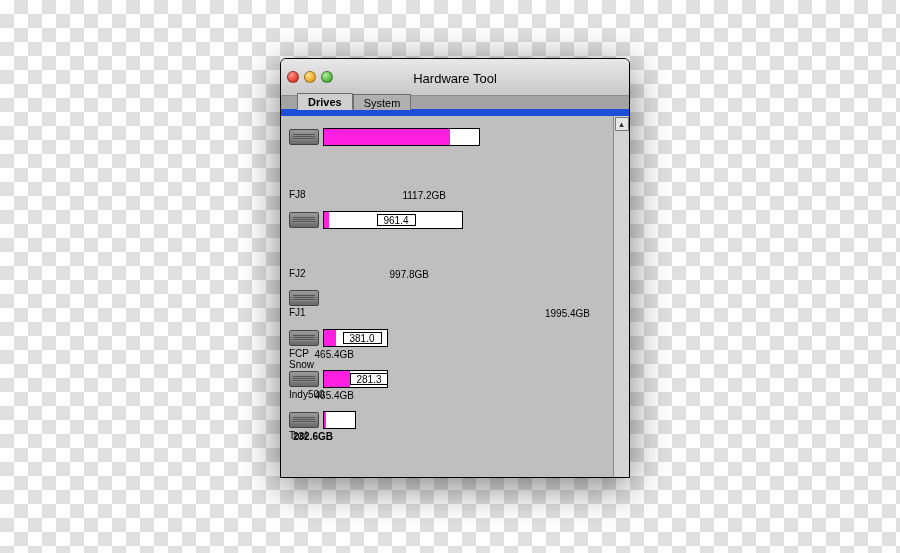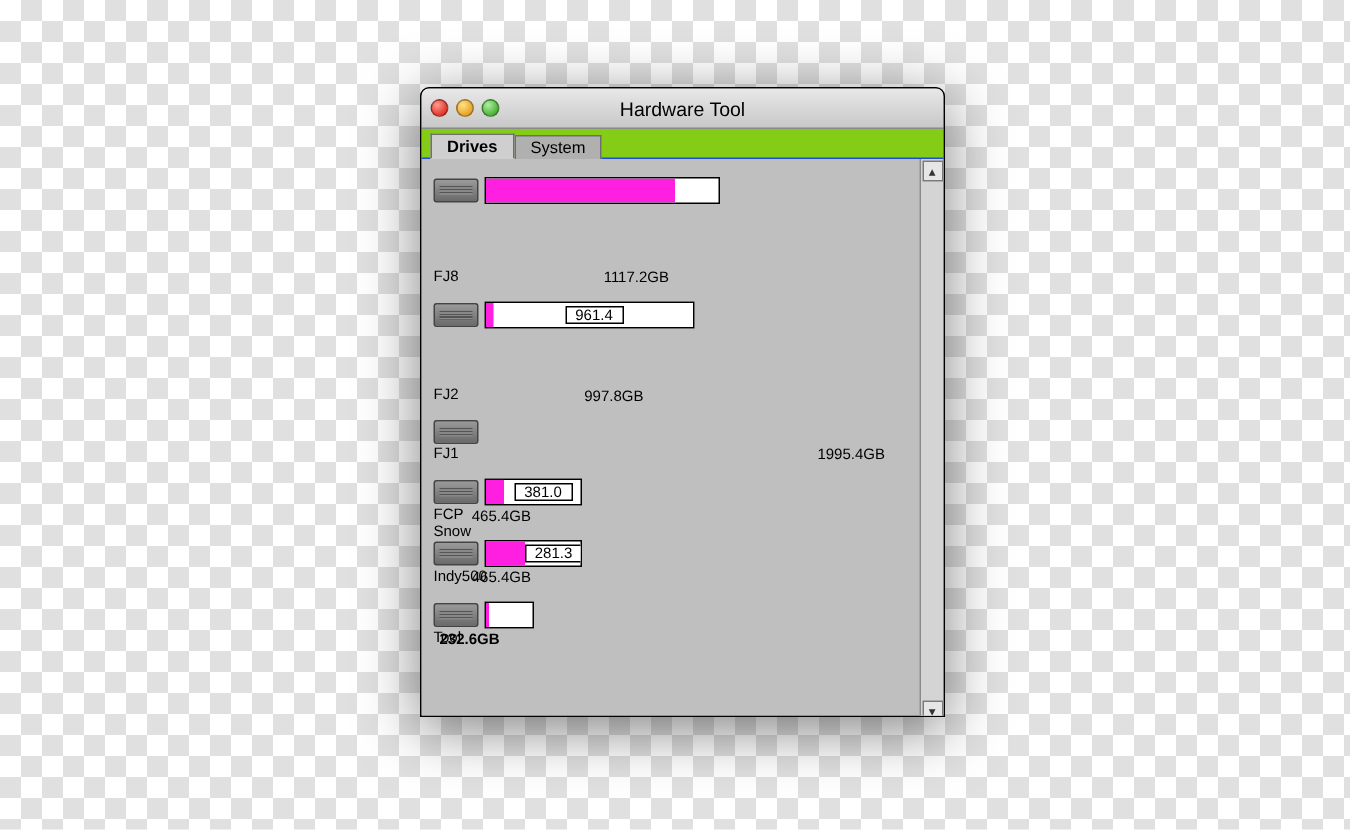--- a/index.html
+++ b/index.html
@@ -25,48 +25,48 @@
     top: 58px;
     width: 350px;
     height: 420px;
     background: #c0c0c0;
     border: 1px solid #000;
     box-shadow: 0 8px 40px rgba(0,0,0,0.5);
     border-radius: 6px 6px 0 0;
     overflow: hidden;
   }
   .titlebar {
-    height: 27px;
+    height: 37px;
     background: linear-gradient(#e8e8e8, #c8c8c8);
     border-bottom: 1px solid #8a8a8a;
     display: flex;
-    align-items: center;
-    padding: 0 6px;
+    align-items: flex-start;
+    padding: 12px 6px;
     position: relative;
   }
   .traffic { display: flex; gap: 5px; }
   .tl-btn {
     width: 12px; height: 12px; border-radius: 50%;
     border: 1px solid rgba(0,0,0,0.35);
     position: relative;
   }
   .tl-close   { background: radial-gradient(circle at 35% 30%, #ff9a90, #e1392b 70%); }
   .tl-min     { background: radial-gradient(circle at 35% 30%, #ffe28a, #e8a426 70%); }
   .tl-zoom    { background: radial-gradient(circle at 35% 30%, #aef0a0, #4fb33b 70%); }
   .title {
     position:absolute; left:0; right:0; text-align:center;
     font-size: 13px; color:#000; pointer-events:none;
   }
   .tabbar {
     height: 20px;
-    background: #84cc16;
-    border-bottom: 1px solid #1d4ed8;
+    background: #a3a3a3;
+    border-bottom: 7px solid #1d4ed8;
     display:flex;
     align-items:flex-end;
-    padding-left:6px;
+    padding-left:16px;
   }
   .tab {
     font-size: 11px;
     padding: 2px 10px 1px 10px;
     border: 1px solid #6f6f6f;
     border-bottom: none;
     margin-right: 0px;
     background: #b0b0b0;
     position: relative;
     top: 1px;

